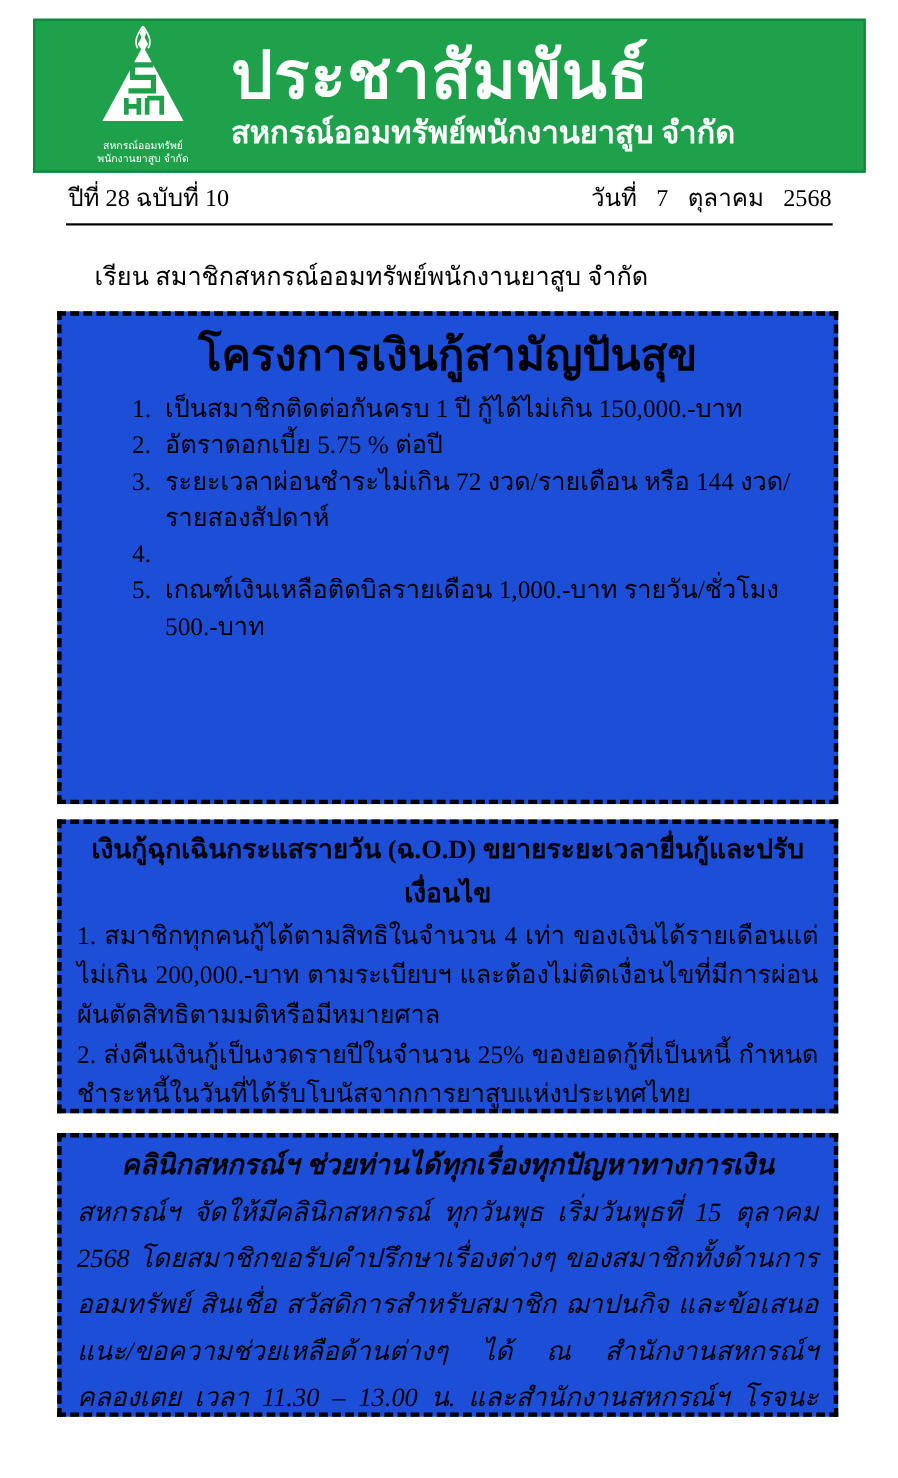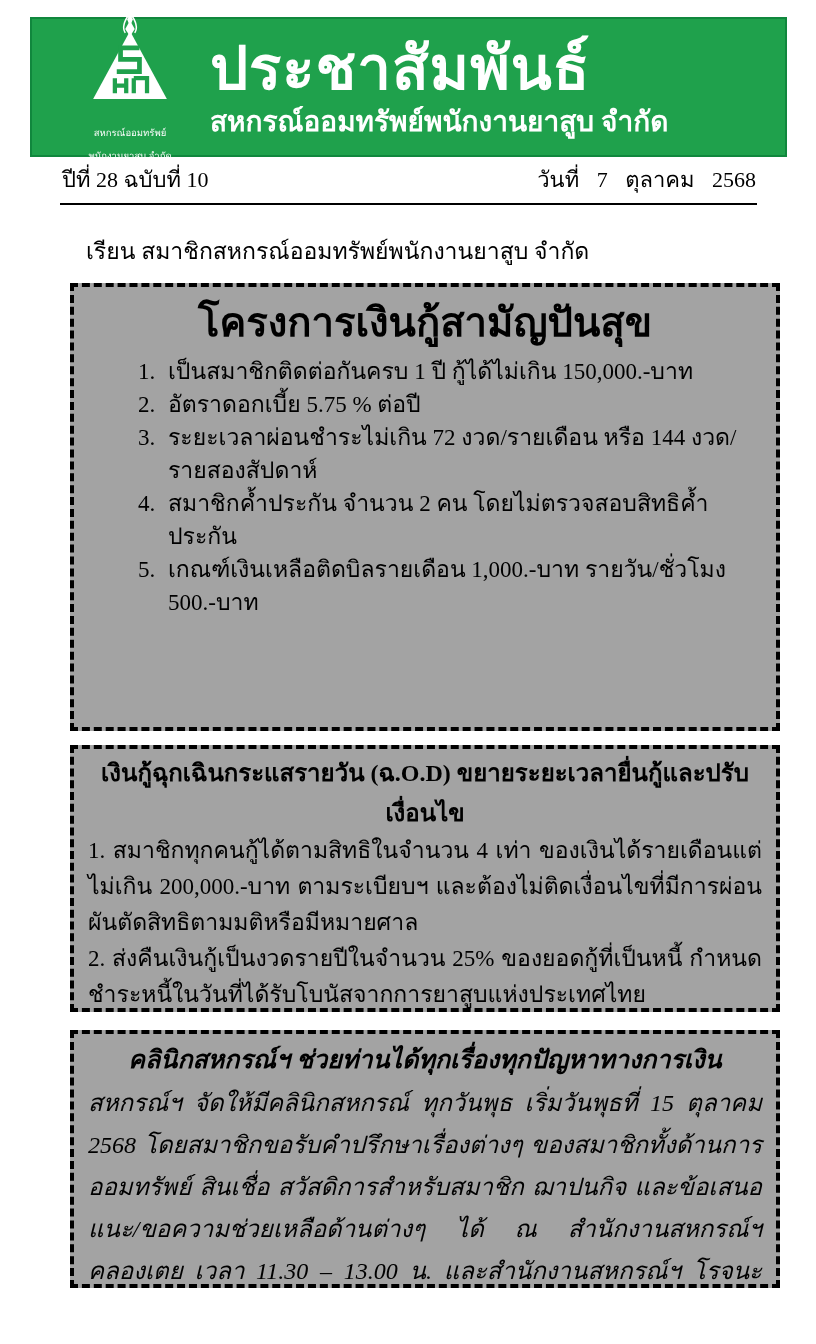--- a/index.html
+++ b/index.html
@@ -18,21 +18,20 @@
     position:absolute;left:30px;top:17px;width:757px;height:140px;
     background:#1FA14C;
     border:2px solid #10873D;
     box-sizing:border-box;
     display:flex;align-items:center;
   }
   .logo-wrap{
     width:160px;flex:0 0 160px;
     display:flex;flex-direction:column;align-items:center;justify-content:flex-end;
     margin-left:18px;
-    gap:11px;
   }
   .logo-caption{
     color:#fff;font-size:9.5px;line-height:1.15;text-align:center;
     font-family:"Liberation Sans","DejaVu Sans",sans-serif;
     margin-top:1px;white-space:nowrap;
   }
   .banner-text{flex:1;padding-right:40px;}
   .banner-title{
     color:#fff;font-weight:bold;font-size:60px;line-height:1.15;
     letter-spacing:1px;white-space:nowrap;
@@ -54,24 +53,24 @@
     border-top:2px solid #000;
   }
 
   .greeting{
     position:absolute;top:237px;left:86px;
     font-size:23px;line-height:1.3;
   }
 
   
   .dashed-box{
-    position:absolute;left:70px;width:710px;
+    position:absolute;left:52px;width:710px;
     border:4px dashed #000;
     box-sizing:border-box;
-    background:#a3a3a3;
+    background:#1d4ed8;
     overflow:hidden;
   }
   #box1{top:283px;height:448px;padding:4px 24px 0 24px;}
   #box2{top:745px;height:267px;padding:2px 14px 0 14px;}
   #box3{top:1030px;height:258px;padding:2px 14px 0 14px;font-style:italic;}
 
   .box1-title{
     text-align:center;font-weight:bold;font-size:40px;line-height:1.4;
     margin-top:4px;
   }
@@ -148,21 +147,20 @@
       <div class="box1-item">
         <span class="num">2.</span>
         <span class="txt">อัตราดอกเบี้ย 5.75 %  ต่อปี</span>
       </div>
       <div class="box1-item">
         <span class="num">3.</span>
         <span class="txt">ระยะเวลาผ่อนชำระไม่เกิน 72 งวด/รายเดือน หรือ 144 งวด/รายสองสัปดาห์</span>
       </div>
       <div class="box1-item">
         <span class="num">4.</span>
-        <span class="txt">สมาชิกค้ำประกัน จำนวน 2 คน โดยไม่ตรวจสอบสิทธิค้ำประกัน</span>
       </div>
       <div class="box1-item">
         <span class="num">5.</span>
         <span class="txt">เกณฑ์เงินเหลือติดบิลรายเดือน 1,000.-บาท รายวัน/ชั่วโมง 500.-บาท</span>
       </div>
 
     </div>
   </div>
 
   <div class="dashed-box" id="box2">

